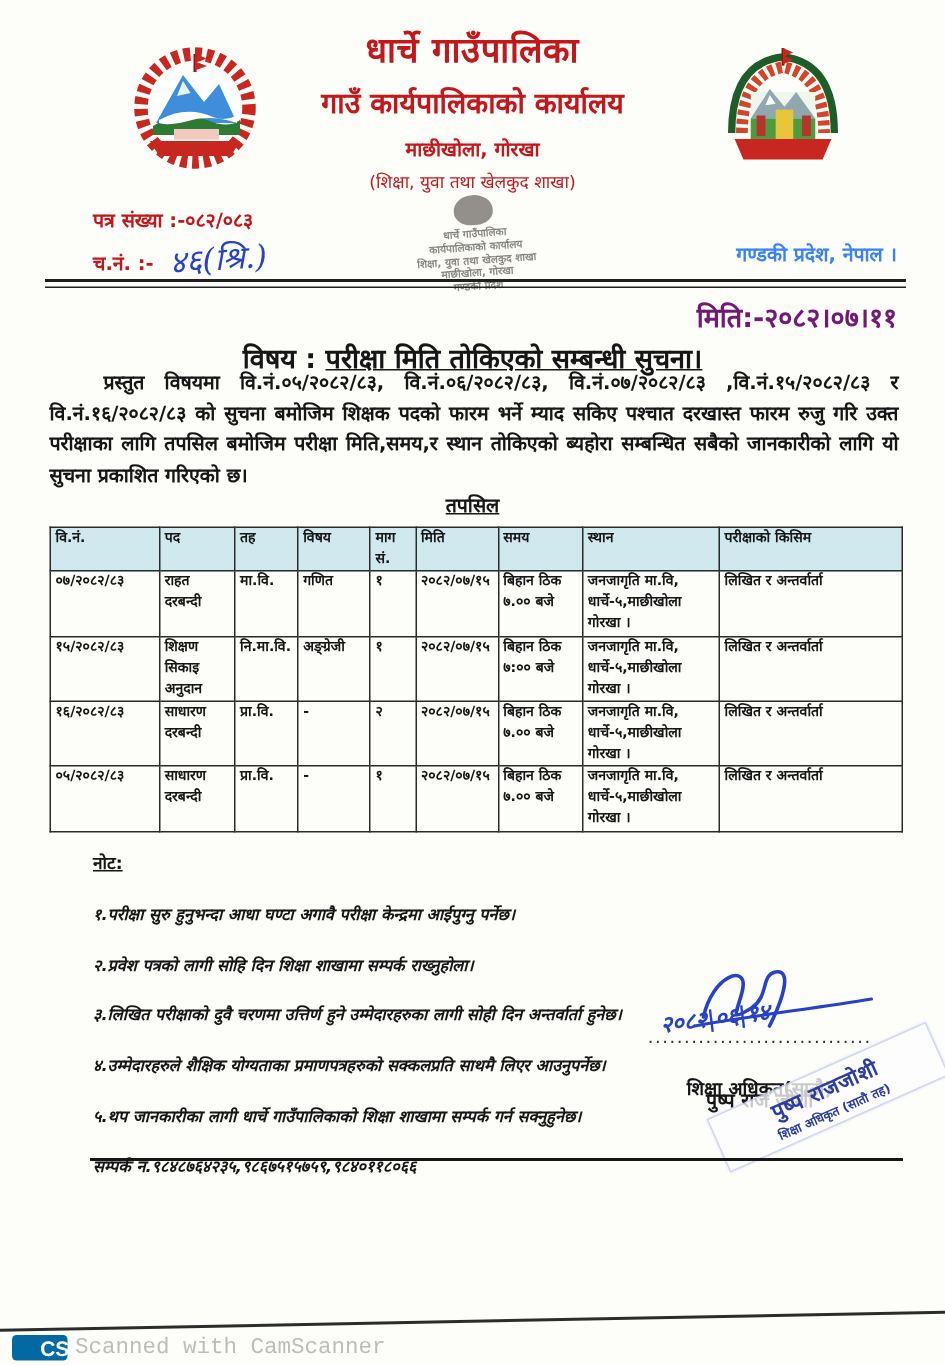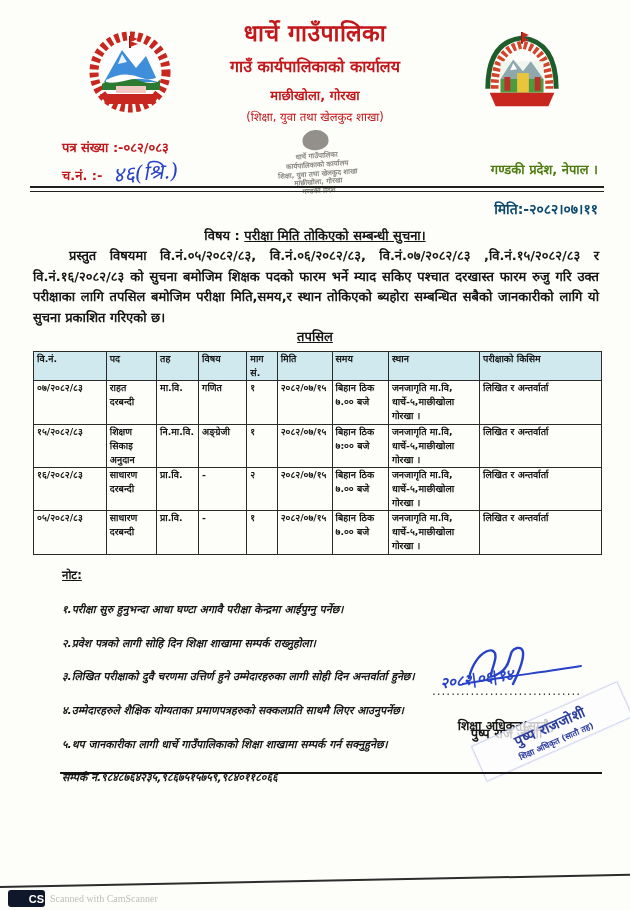--- a/index.html
+++ b/index.html
@@ -1,42 +1,42 @@
 <!DOCTYPE html>
 <html><head>
 <meta charset="utf-8">
 <style>
   html,body{margin:0;padding:0;background:#e9e9e9;}
   .page{position:relative;width:630px;height:910px;margin:0 auto;background:#fdfdfa;overflow:hidden;
         font-family:"DejaVu Sans","Liberation Sans",sans-serif;color:#161616;}
   
   .brand{position:absolute;top:16px;left:115px;width:400px;text-align:center;color:#c2181c;}
   .brand .t1{font-size:23px;font-weight:bold;letter-spacing:.5px;}
-  .brand .t2{font-size:16px;font-weight:bold;margin-top:7px;}
+  .brand .t2{font-size:19px;font-weight:bold;margin-top:7px;}
   .brand .t3{font-size:13px;font-weight:bold;margin-top:9px;}
   .brand .t4{font-size:11.5px;font-weight:normal;margin-top:5px;}
   .emblem{position:absolute;}
   .emblem-left{top:24px;left:80px;width:100px;height:100px;}
   .emblem-right{top:28px;left:478px;width:88px;height:98px;}
   
   .center-stamp{position:absolute;top:130px;left:258px;width:120px;height:92px;text-align:center;
                 color:rgba(70,66,60,.62);transform:rotate(-4deg);line-height:1.25;}
   .center-stamp .blob{width:26px;height:20px;margin:0 auto 2px;background:rgba(60,55,50,.55);
                 border-radius:50% 50% 45% 45%;}
   .center-stamp div.line{font-size:7px;font-weight:bold;}
   
   .meta-left{position:absolute;top:138px;left:62px;color:#c2181c;font-weight:bold;font-size:13px;line-height:1.5;}
   .chalani-value{display:inline-block;color:#2742c6;font-size:21px;font-weight:normal;
                  font-family:"DejaVu Serif",serif;font-style:italic;transform:rotate(-4deg);margin-left:6px;}
-  .meta-right{position:absolute;top:160px;right:32px;color:#4d7c0f;font-weight:bold;font-size:13px;}
+  .meta-right{position:absolute;top:160px;right:32px;color:#3b82f6;font-weight:bold;font-size:13px;}
   .rule-double{position:absolute;top:186px;left:30px;right:26px;height:3px;
                border-top:2.5px solid #1f1f1f;border-bottom:1.5px solid #1f1f1f;}
-  .date-line{position:absolute;top:199px;right:32px;color:#0c4a6e;font-weight:bold;font-size:14px;}
-  
-  .subject{position:absolute;top:226px;left:0;right:0;text-align:center;font-size:13px;font-weight:bold;}
+  .date-line{position:absolute;top:199px;right:32px;color:#701a75;font-weight:bold;font-size:18px;}
+  
+  .subject{position:absolute;top:226px;left:0;right:0;text-align:center;font-size:18px;font-weight:bold;}
   .subject .u{text-decoration:underline;}
   .body-par{position:absolute;top:246px;left:33px;width:566px;font-size:13px;font-weight:600;
             line-height:1.58;text-align:justify;text-indent:36px;}
   .tapasil{position:absolute;top:327px;left:0;right:0;text-align:center;font-size:13px;font-weight:bold;
            text-decoration:underline;}
   
   table.sched{position:absolute;top:351px;left:33px;width:569px;border-collapse:collapse;
               font-size:9.4px;font-weight:600;table-layout:fixed;}
   table.sched th,table.sched td{border:1px solid #2a2a2a;padding:0 3px;vertical-align:top;
               line-height:1.5;text-align:left;word-wrap:break-word;}
@@ -56,24 +56,24 @@
   .ink-stamp{position:absolute;top:712px;left:472px;width:150px;transform:rotate(-24deg);text-align:center;
              color:#2b3d9e;background:rgba(252,252,255,.78);border:1px solid rgba(80,100,200,.25);
              padding:3px 4px;box-shadow:0 0 2px rgba(80,100,200,.2);}
   .ink-stamp .l1{font-size:14px;font-weight:bold;letter-spacing:.5px;}
   .ink-stamp .l2{font-size:8.3px;font-weight:bold;margin-top:1px;}
   
   .rule-bottom{position:absolute;top:772px;left:60px;right:28px;border-top:2.3px solid #161616;}
   .scan-line{position:absolute;top:886px;left:-6px;width:660px;border-top:2px solid #2c2c2c;
              transform:rotate(-1.1deg);transform-origin:left center;}
   .watermark{position:absolute;left:8px;bottom:3px;display:flex;align-items:center;gap:5px;}
-  .cs-badge{width:17px;height:17px;background:#0f172a;color:#fff;font-size:11px;font-weight:bold;
+  .cs-badge{width:17px;height:17px;background:#0369a1;color:#fff;font-size:14px;font-weight:bold;
             display:flex;align-items:center;justify-content:center;border-radius:3px;
             font-family:"Liberation Sans",sans-serif;padding-left:20px;}
-  .wm-text{color:#bdbdbd;font-size:10px;font-family:Liberation Serif, serif;}
+  .wm-text{color:#bdbdbd;font-size:15px;font-family:Liberation Mono, monospace;}
 </style>
 </head>
 <body>
 
 <div class="page">
 
   <div class="emblem emblem-left">
     <svg viewBox="0 0 100 100" width="100" height="100">
       <circle cx="50" cy="48" r="36" fill="none" stroke="#c8271f" stroke-width="9" stroke-dasharray="4.5 3.2"></circle>
       <circle cx="50" cy="48" r="29" fill="#fefefe"></circle>

